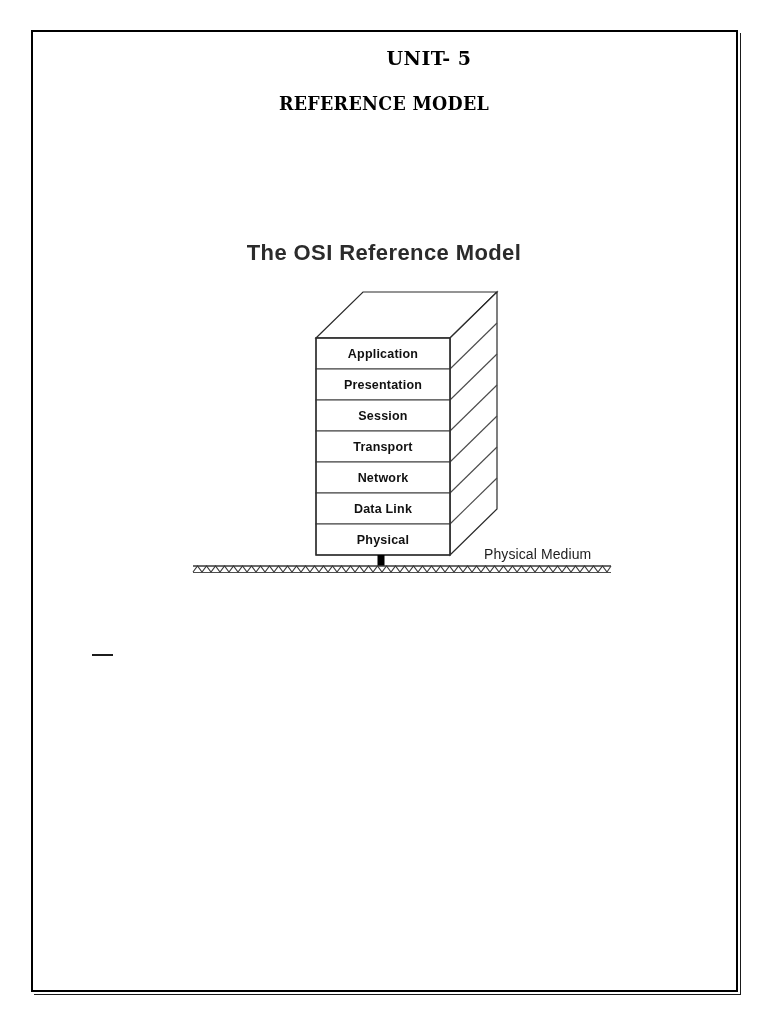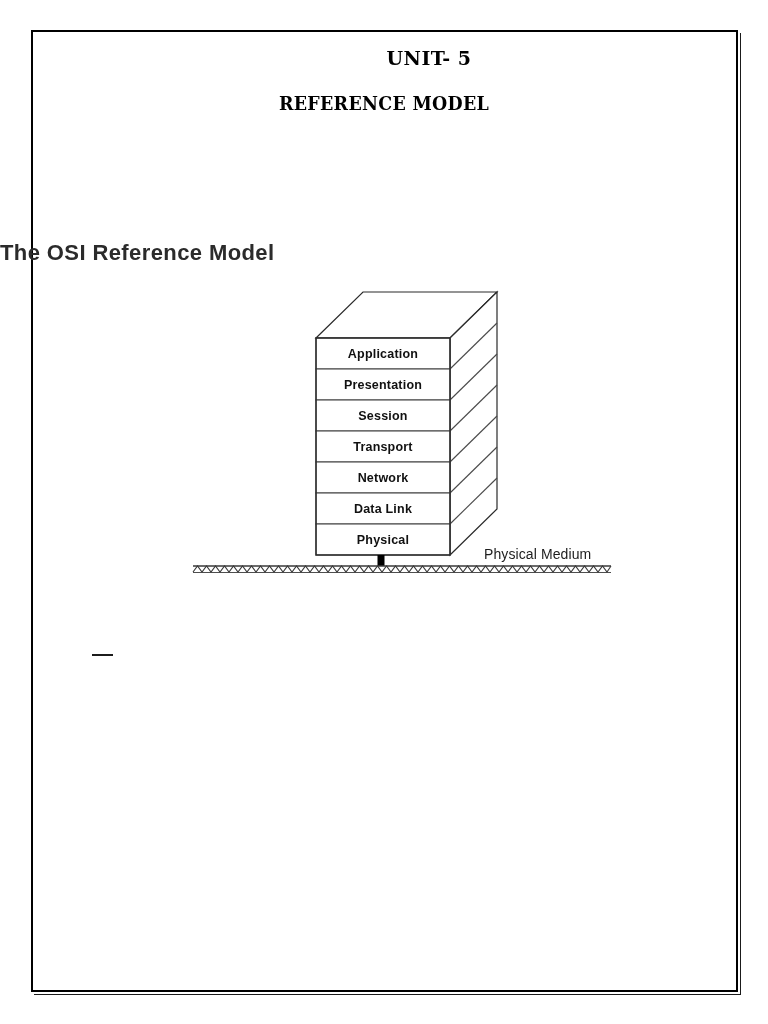--- a/index.html
+++ b/index.html
@@ -51,20 +51,21 @@
     font-size: 18px;
     letter-spacing: 0.3px;
     transform: scaleX(0.97);
   }
 
   
   #figure-title {
     position: absolute;
     top: 240px;
     width: 100%;
+    text-align: center;
     font-family: "Liberation Sans", sans-serif;
     font-weight: bold;
     font-size: 22px;
     color: #2b2b2b;
     letter-spacing: 0.4px;
     white-space: nowrap;
   }
 
   
   #osi-figure {

